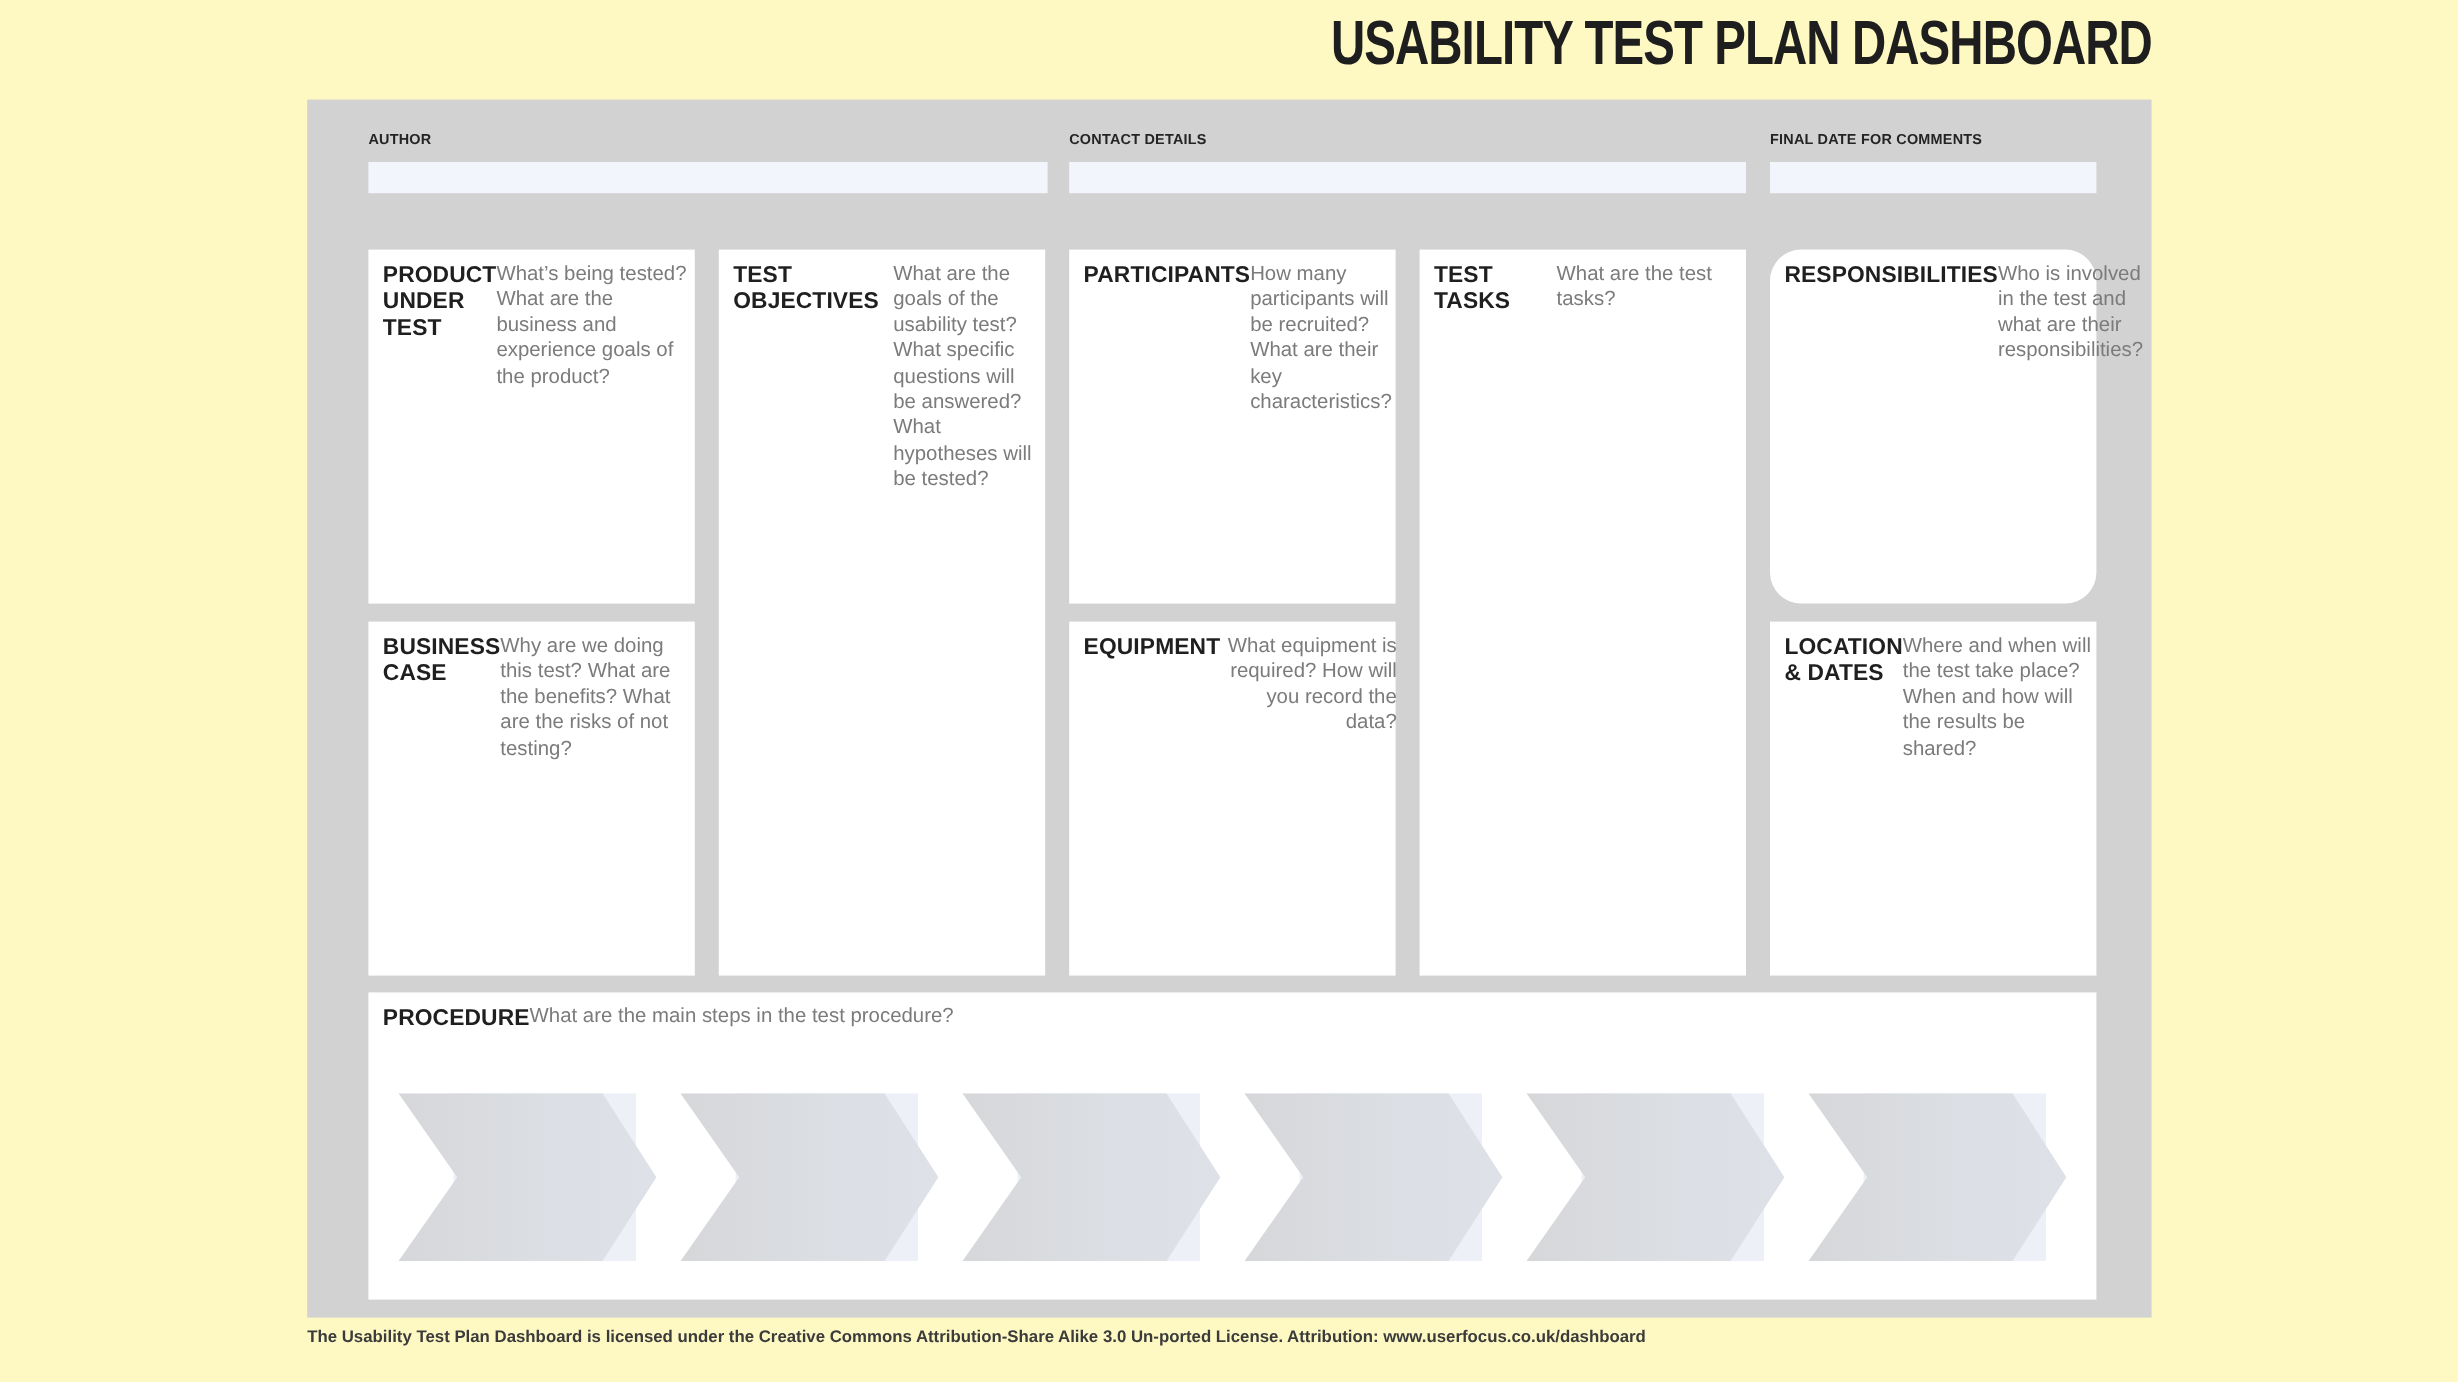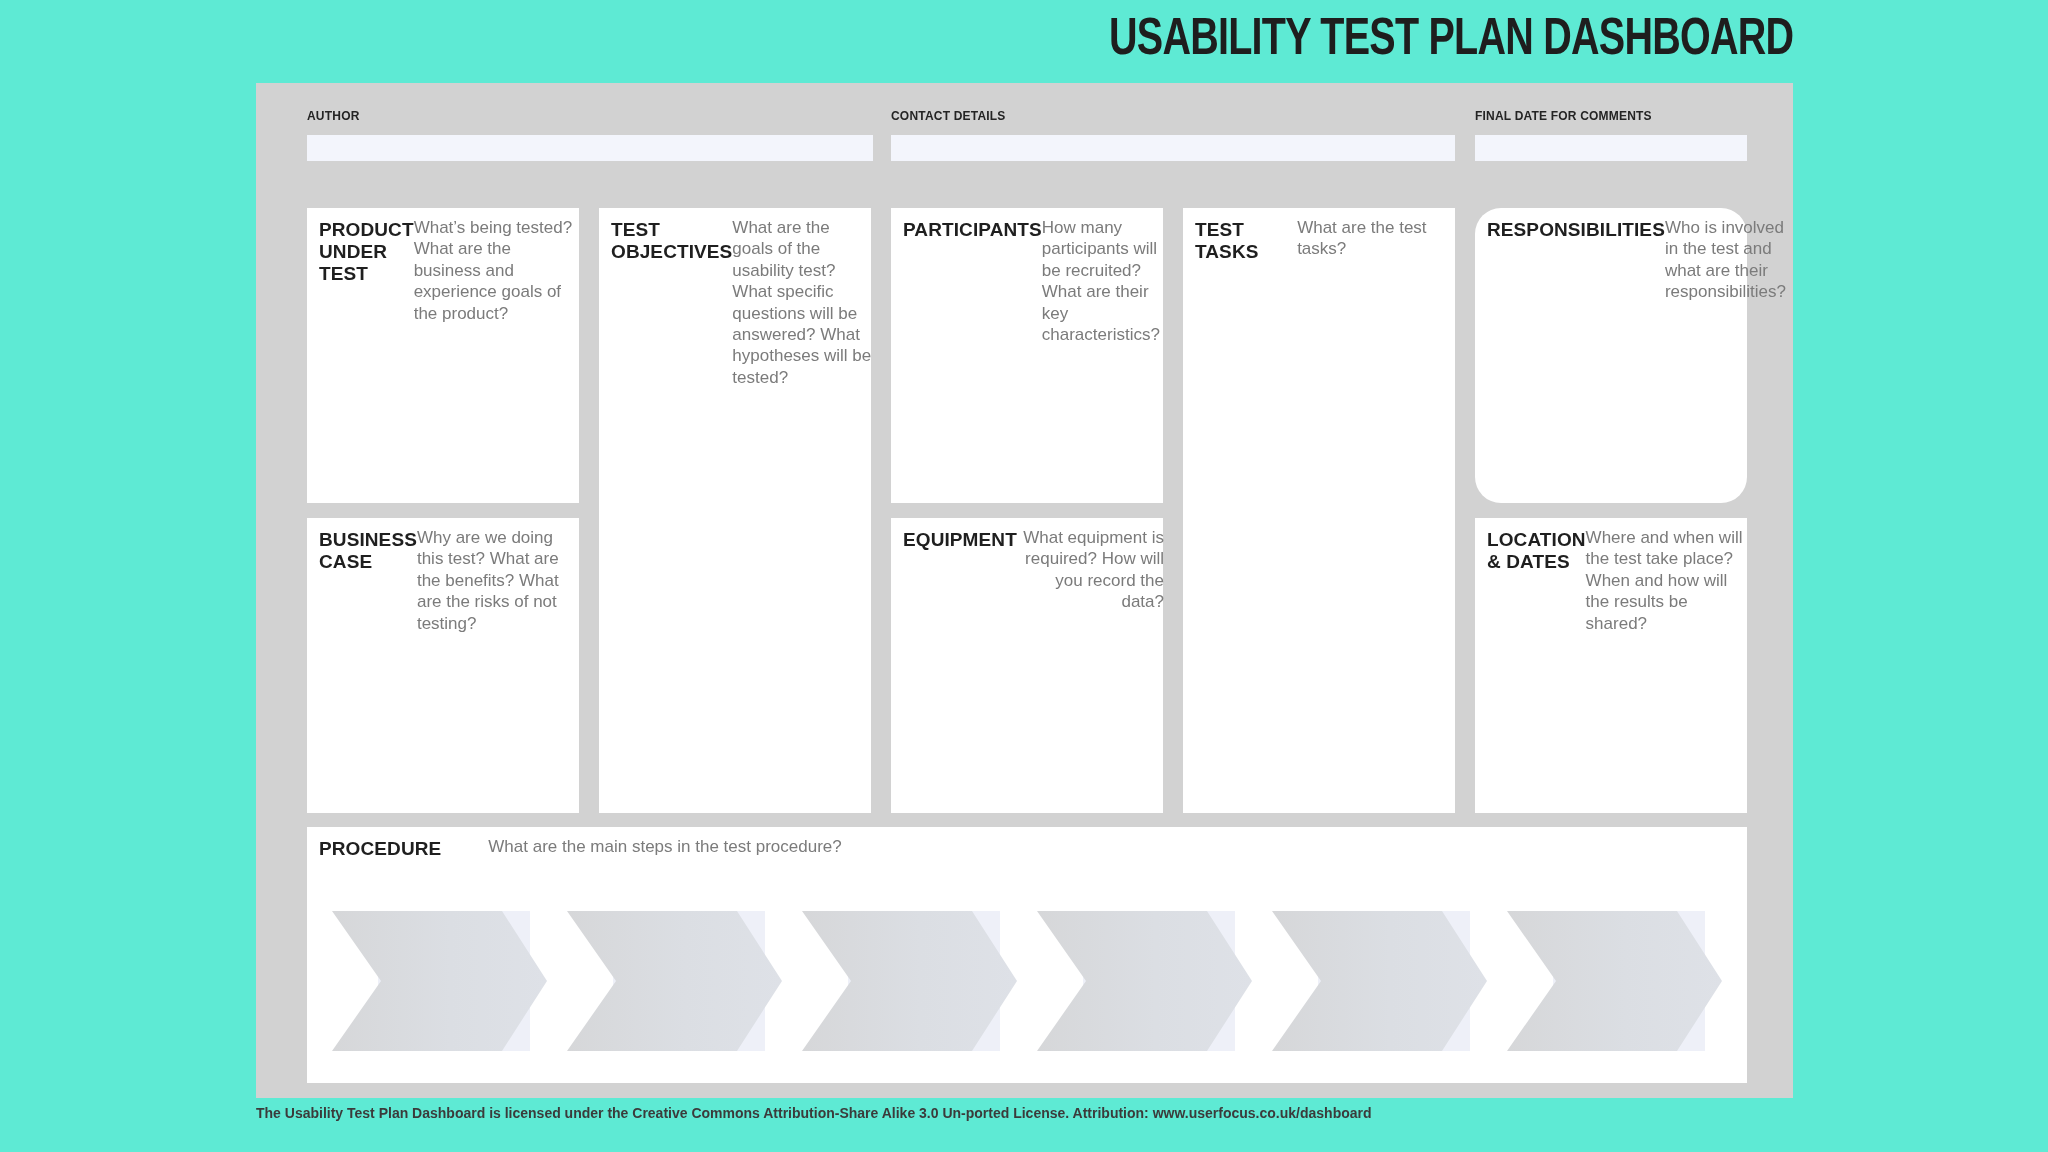--- a/index.html
+++ b/index.html
@@ -1,36 +1,36 @@
 <!DOCTYPE html>
 <html><head>
 <meta charset="utf-8">
 <style>
   html,body{margin:0;padding:0;background:#ffffff;}
   body{font-family:"Liberation Sans",sans-serif;}
-  .stage{position:relative;width:2048px;height:1152px;background:#5eead4;overflow:hidden;}
+  .stage{position:relative;width:2048px;height:1152px;background:#fef9c3;overflow:hidden;}
 
   .page-title{
     position:absolute;top:6px;right:255px;margin:0;
     font-size:52px;font-weight:bold;color:#1e1e1e;letter-spacing:-1px;
     transform:scaleX(0.76);transform-origin:100% 0;white-space:nowrap;
   }
 
   .board{position:absolute;left:256px;top:83px;width:1537px;height:1015px;background:#d2d2d2;}
 
   .hdr-label{position:absolute;font-size:12px;font-weight:bold;color:#242424;letter-spacing:0.2px;}
   .hdr-field{position:absolute;height:26px;background:#f3f5fc;}
 
   .card{position:absolute;background:#ffffff;display:flex;flex-direction:row;
         padding:9px 12px 10px 12px;box-sizing:border-box;margin-top:33px;}
   .card h2{margin:2px 0 7px 0;font-size:19px;font-weight:bold;color:#1f1f1f;letter-spacing:0.1px;}
   .card .prompt{margin:0 0 10px 0;font-size:17px;line-height:1.26;color:#7b7b7b;}
   .card .fill-area{flex:1 1 auto;background:#edf0f8;margin:0 -4px -4px -9px;}
 
-  .procedure-card{padding:9px 12px 10px 12px;gap:47px;}
+  .procedure-card{padding:9px 12px 10px 12px;}
   .procedure-steps{position:absolute;left:23px;top:84px;width:1420px;height:140px;}
 
   .footer-note{position:absolute;left:256px;top:1105px;font-size:14px;color:#3b3b3b;font-weight:bold;}
 </style>
 </head>
 <body>
 
 <div class="stage">
 
   <h1 class="page-title">USABILITY TEST PLAN DASHBOARD</h1>
@@ -45,21 +45,21 @@
 
     <div class="hdr-label" style="left:1219px;top:26px;">FINAL DATE FOR COMMENTS</div>
     <div class="hdr-field" style="left:1219px;top:52px;width:272px;"></div>
 
     <div class="card" style="left:51px;top:92px;width:272px;height:295px;">
       <h2>PRODUCT UNDER TEST</h2>
       <p class="prompt">What’s being tested? What are the business and experience goals of the product?</p>
       <div class="fill-area"></div>
     </div>
 
-    <div class="card" style="left:343px;top:92px;width:272px;height:605px;">
+    <div class="card" style="left:343px;top:92px;width:272px;height:605px;gap:12px;">
       <h2>TEST OBJECTIVES</h2>
       <p class="prompt">What are the goals of the usability test? What specific questions will be answered? What hypotheses will be tested?</p>
       <div class="fill-area"></div>
     </div>
 
     <div class="card" style="left:635px;top:92px;width:272px;height:295px;">
       <h2>PARTICIPANTS</h2>
       <p class="prompt">How many participants will be recruited? What are their key characteristics?</p>
       <div class="fill-area"></div>
     </div>

